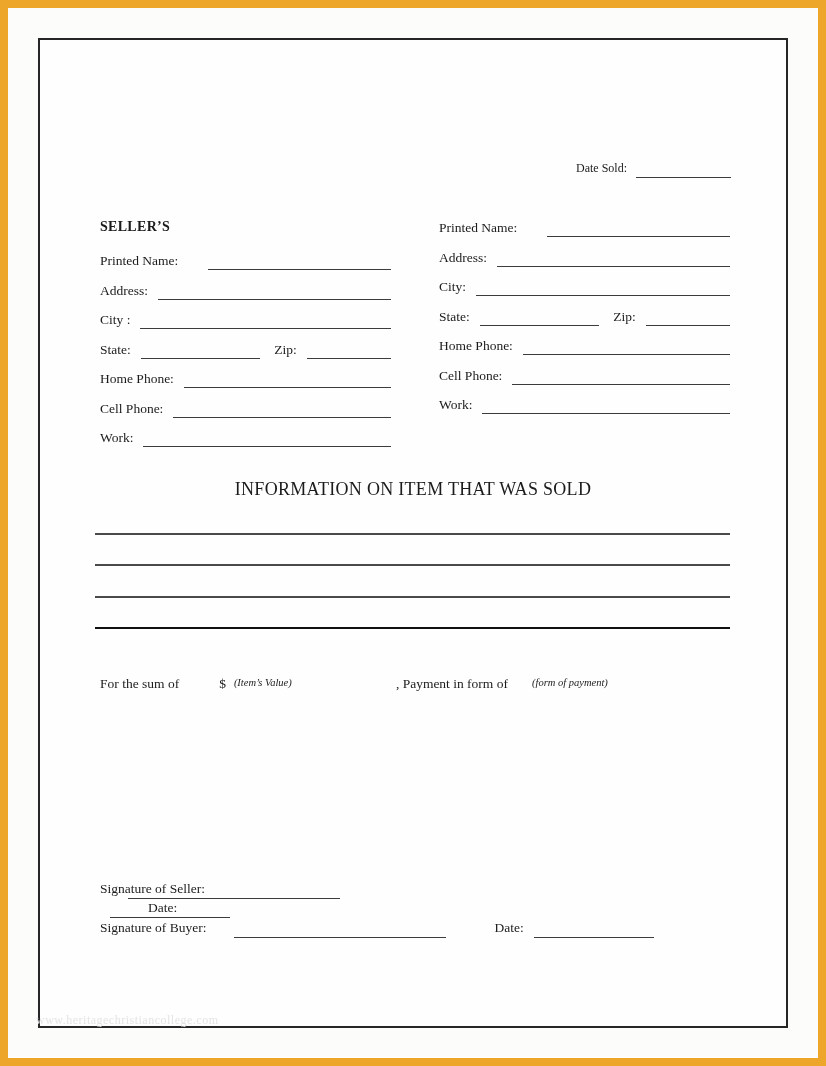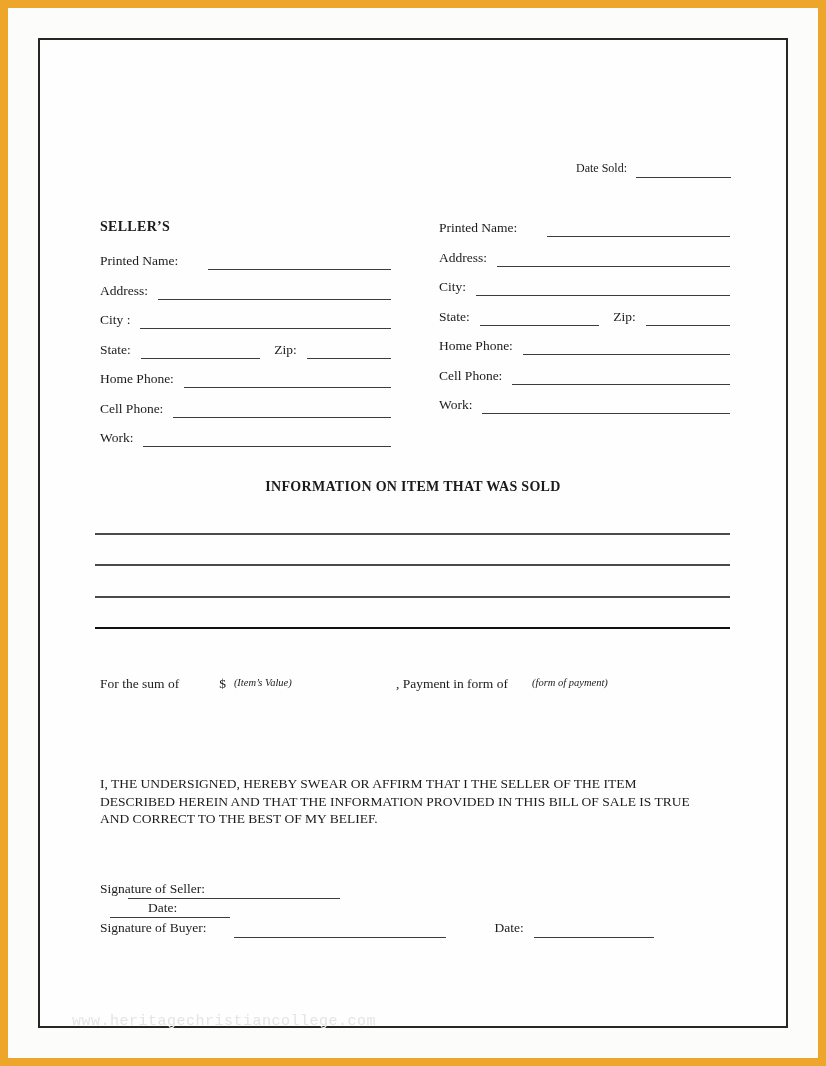--- a/index.html
+++ b/index.html
@@ -48,21 +48,21 @@
   .frow{display:flex;height:18px;margin-bottom:11.5px;}
   .frow .label{white-space:nowrap;line-height:18px;}
   .frow .blank{flex:1;border-bottom:1.5px solid var(--line);margin-left:10px;min-width:0;}
   .frow .blank.gap-lg{margin-left:30px;}
   .frow .blank.state{flex:1.35;}
   .frow .label.zip{margin-left:14px;}
   .frow .blank.zip{flex:0.95;}
 
   .info-heading{
     position:absolute;top:471px;left:0;width:100%;
-    text-align:center;font-weight:bold;font-size:14px;letter-spacing:0.3px;
+    text-align:center;font-weight:normal;font-size:18px;letter-spacing:0.3px;
   }
   .info-lines{position:absolute;top:495px;left:87px;right:88px;}
   .info-line{height:29.5px;border-bottom:2px solid #4A4A4A;}
   .info-line.last{border-bottom:2px solid #111;}
 
   .sum-row{
     position:absolute;top:667px;left:92px;right:88px;
     display:flex;align-items:flex-start;
     font-size:13.5px;
   }
@@ -86,24 +86,23 @@
   }
   .sig-row.seller{top:872px;flex-direction:column;}
   .sig-row.buyer{top:911px;}
   .sig-row .label{white-space:nowrap;line-height:18px;}
   .sig-row .sig-line{width:212px;margin-left:28px;border-bottom:1.5px solid var(--line);height:18px;}
   .sig-row .date-label{margin-left:48px;line-height:18px;white-space:nowrap;}
   .sig-row .date-line{width:120px;margin-left:10px;border-bottom:1.5px solid var(--line);height:18px;}
 
   .watermark{
     position:absolute;left:28px;top:1005px;
-    font-family:Liberation Mono, monospace;
-    font-size:15px;letter-spacing:0.5px;
+    font-family:Liberation Serif, serif;
+    font-size:12px;letter-spacing:0.5px;
     color:var(--watermark);
-    margin-left:36px;
   }
 </style>
 </head>
 <body>
 
 <div class="page">
   <div class="inner-frame"></div>
 
 
   <div class="date-sold-row">
@@ -198,21 +197,20 @@
       <span class="uline"></span>
       <span class="caption">(Item’s Value)</span>
     </span>
     <span class="piece middle">, Payment in form of</span>
     <span class="blank-col payment-form">
       <span class="uline"></span>
       <span class="caption">(form of payment)</span>
     </span>
   </div>
 
-  <div class="affirmation">I, THE UNDERSIGNED, HEREBY SWEAR OR AFFIRM THAT I THE SELLER OF THE ITEM DESCRIBED HEREIN AND THAT THE INFORMATION PROVIDED IN THIS BILL OF SALE IS TRUE AND CORRECT TO THE BEST OF MY BELIEF.</div>
 
   <div class="sig-row seller">
     <span class="label">Signature of Seller:</span>
     <span class="sig-line"></span>
     <span class="date-label">Date:</span>
     <span class="date-line"></span>
   </div>
 
   <div class="sig-row buyer">
     <span class="label">Signature of Buyer:</span>

